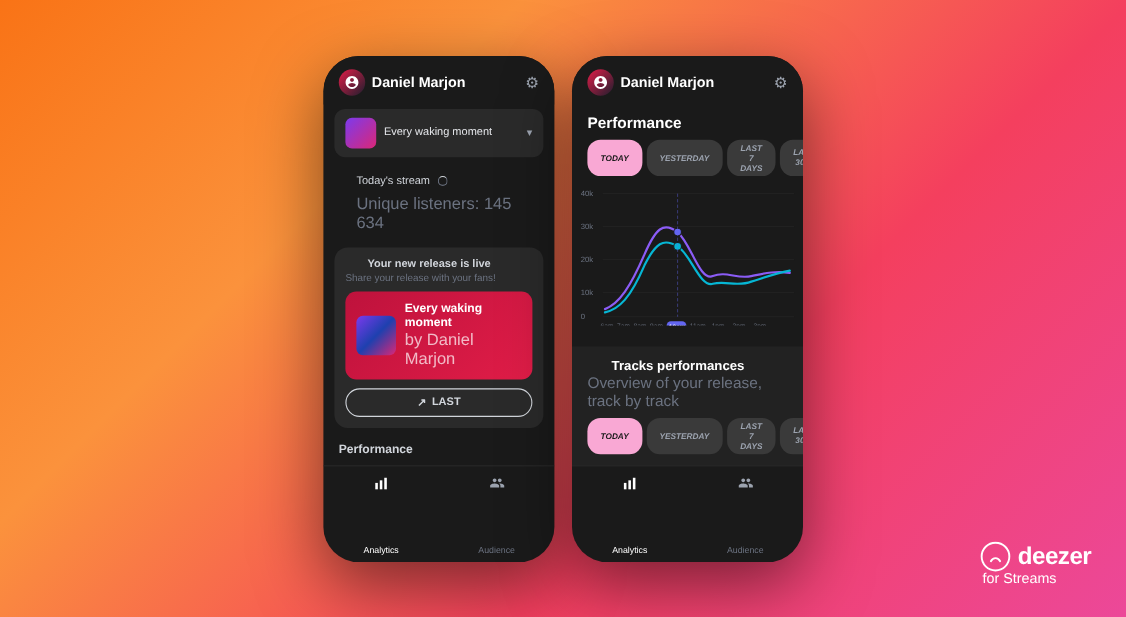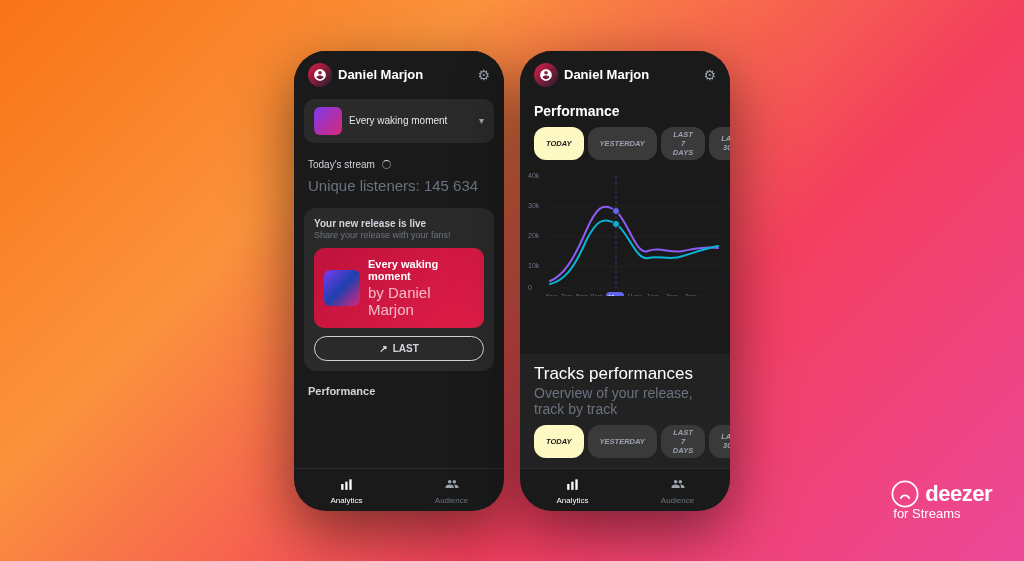--- a/index.html
+++ b/index.html
@@ -94,21 +94,21 @@
     .track-name {
       color: #e5e7eb;
       font-size: 10px;
     }
     .chevron-down {
       color: #9ca3af;
       font-size: 10px;
     }
     
     .stream-section {
-      padding: 12px 14px 8px;
+      padding: 12px 30px 8px;
     }
     .stream-label {
       color: #d1d5db;
       font-size: 10px;
       font-weight: 500;
       display: flex;
       align-items: center;
       gap: 4px;
     }
     .stream-sublabel {
@@ -127,20 +127,21 @@
     .new-release-section {
       margin: 6px 10px;
       background: #2a2a2a;
       border-radius: 12px;
       padding: 10px;
     }
     .new-release-title {
       color: #d1d5db;
       font-size: 10px;
       font-weight: 600;
+      margin-left: 20px;
     }
     .new-release-sub {
       color: #6b7280;
       font-size: 9px;
       margin-top: 1px;
       margin-bottom: 8px;
     }
     .release-card {
       background: linear-gradient(135deg, #be123c, #e11d48);
       border-radius: 10px;
@@ -209,20 +210,21 @@
     .nav-icon {
       font-size: 14px;
       color: #9ca3af;
     }
     .nav-icon.active {
       color: #ffffff;
     }
     .nav-label {
       font-size: 8px;
       color: #6b7280;
+      margin-top: 45px;
     }
     .nav-label.active {
       color: #ffffff;
     }
     .perf-header-section {
       padding: 8px 14px 6px;
     }
     .perf-title {
       color: #ffffff;
       font-size: 14px;
@@ -239,21 +241,21 @@
       border: none;
       border-radius: 12px;
       padding: 3px 12px;
       color: #9ca3af;
       font-size: 7.5px;
       font-weight: 600;
       cursor: pointer;
       font-style: italic;
     }
     .filter-btn.active {
-      background: #fef9c3;
+      background: #f9a8d4;
       color: #1a1a1a;
     }
     .stats-row {
       display: flex;
       gap: 20px;
       padding: 8px 14px 4px;
     }
     .stat-item {}
     .stat-sublabel {
       color: #9ca3af;
@@ -276,34 +278,35 @@
       height: 130px;
     }
     
     .tracks-perf-section {
       background: #222222;
       padding: 10px 14px;
       margin-top: 2px;
     }
     .tracks-perf-title {
       color: #ffffff;
-      font-size: 17px;
-      font-weight: 400;
+      font-size: 12px;
+      font-weight: 700;
+      margin-left: 22px;
     }
     .tracks-perf-sub {
       color: #6b7280;
       font-size: 14px;
       margin-top: 1px;
       margin-bottom: 8px;
     }
     
     .deezer-logo {
       position: absolute;
       right: 32px;
-      bottom: 40px;
+      bottom: 28px;
       display: flex;
       flex-direction: column;
       align-items: flex-start;
     }
     .deezer-top {
       display: flex;
       align-items: center;
       gap: 6px;
     }
     .deezer-icon {

